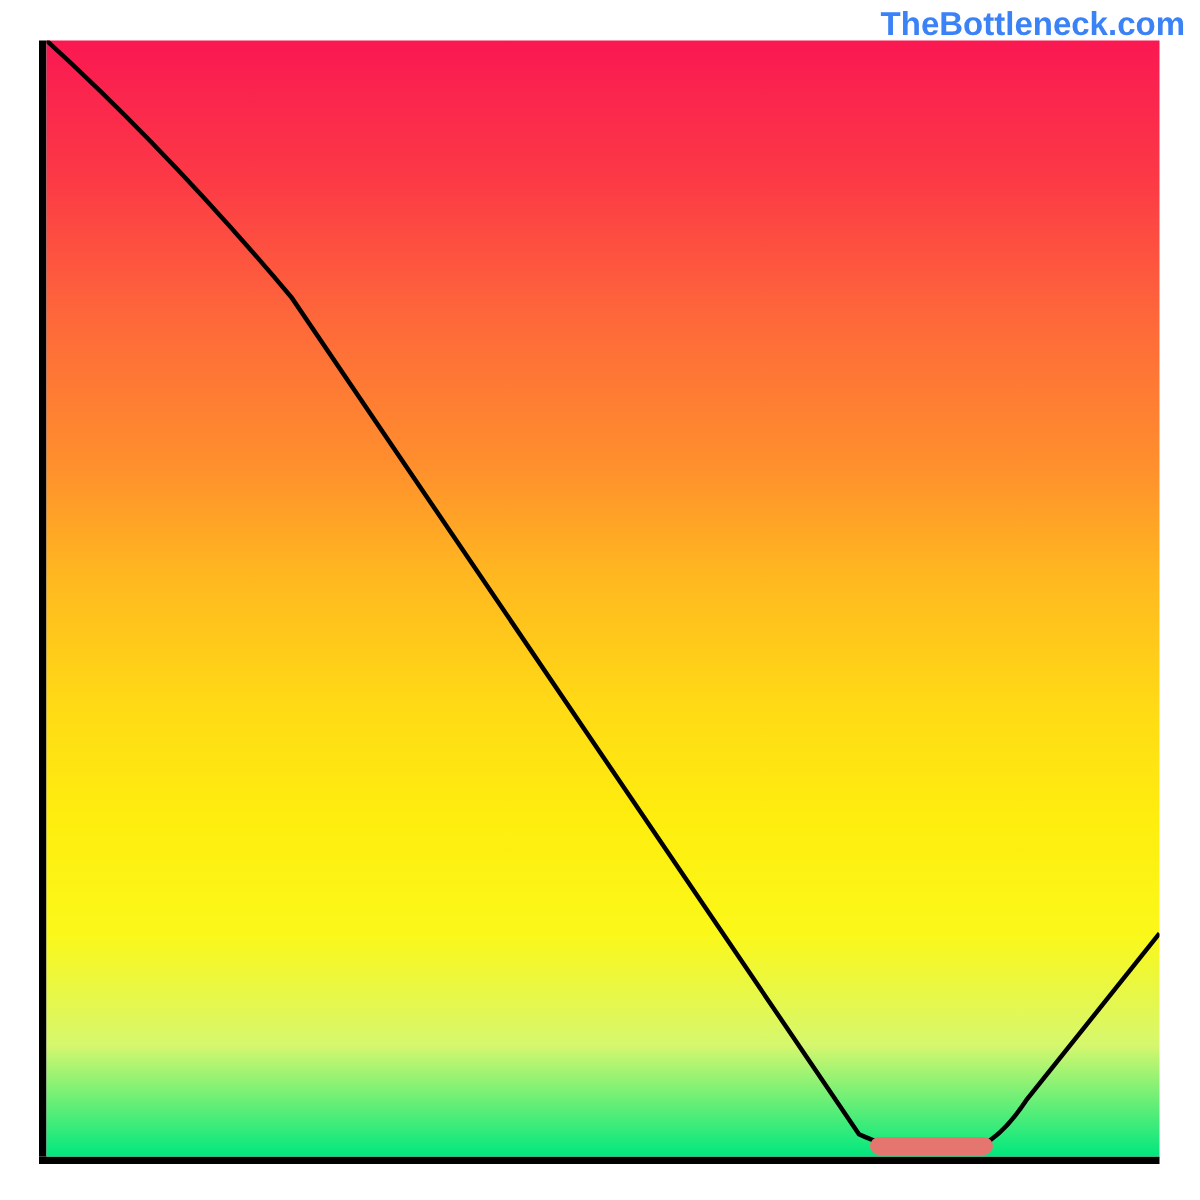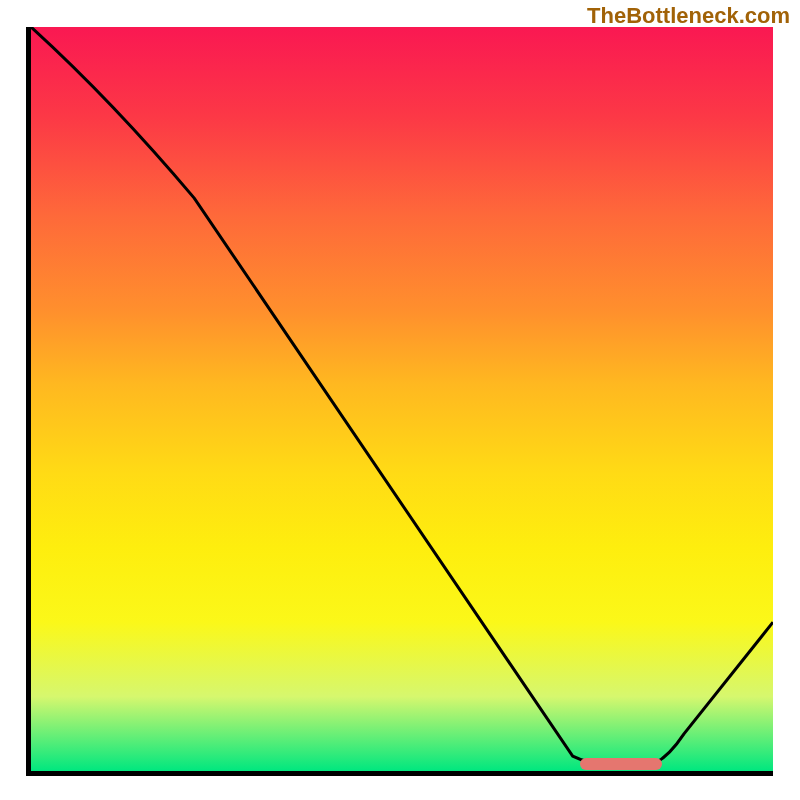--- a/index.html
+++ b/index.html
@@ -13,21 +13,21 @@
       background: #fff;
       position: relative;
     }
     .watermark {
       position: absolute;
       top: 3px;
       right: 10px;
       font-family: Arial, sans-serif;
       font-size: 22px;
       font-weight: bold;
-      color: #a16207;
+      color: #3b82f6;
       z-index: 10;
     }
     .chart-container {
       position: absolute;
       top: 27px;
       left: 31px;
       width: 742px;
       height: 744px;
     }
     .gradient-bg {

